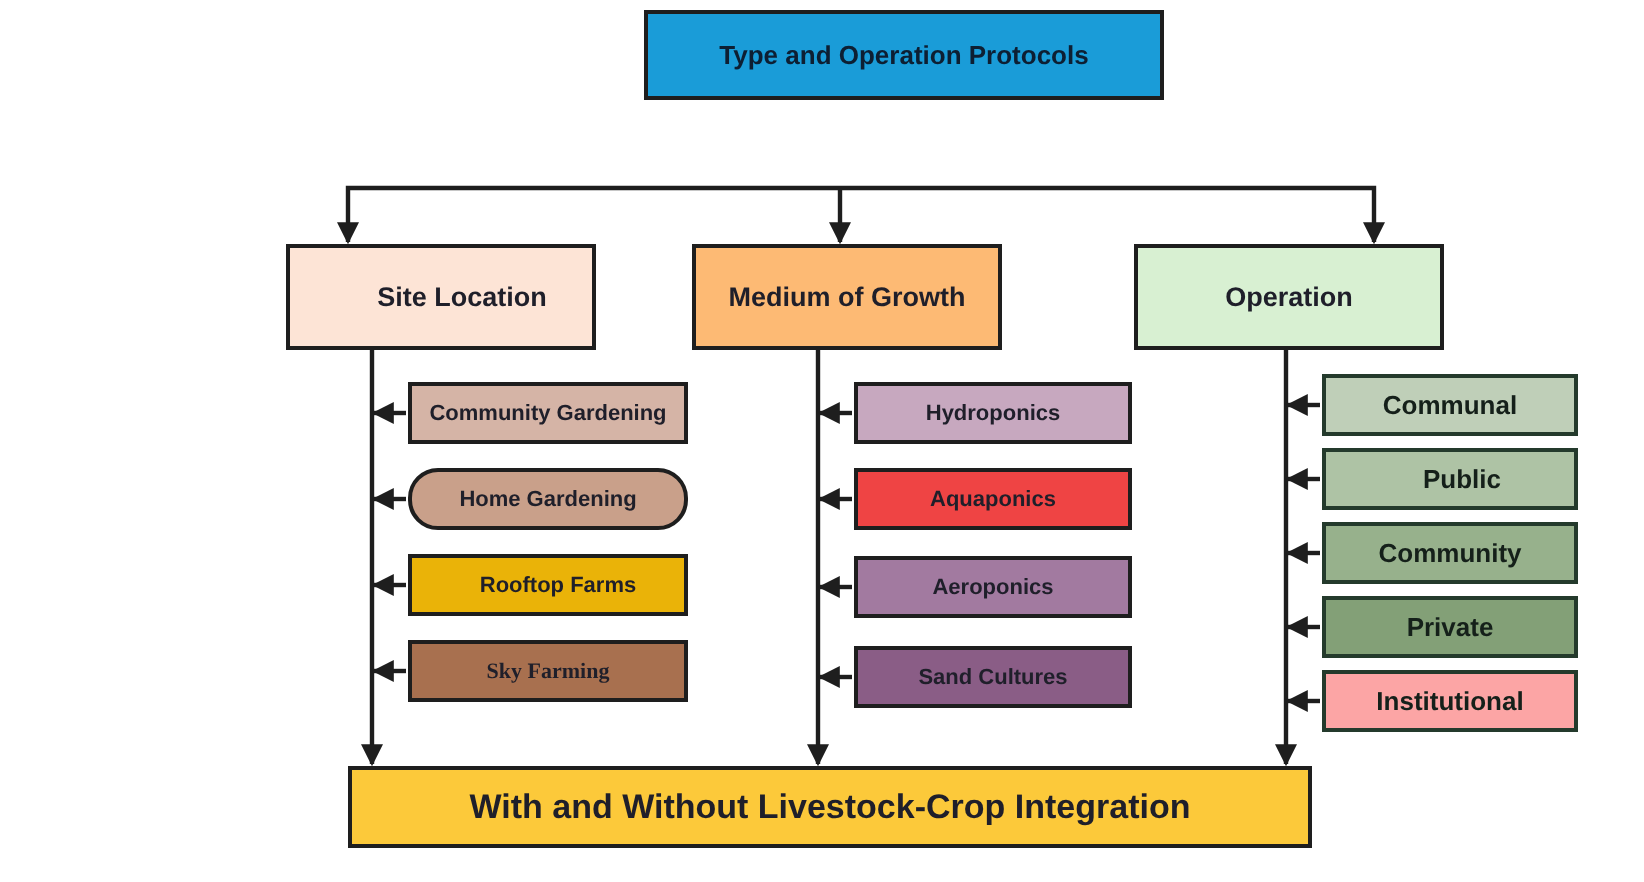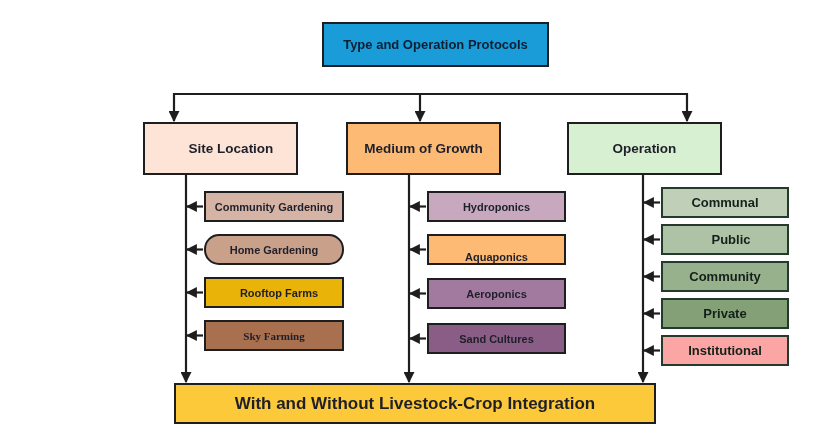--- a/index.html
+++ b/index.html
@@ -7,21 +7,21 @@
   .box {
     position: absolute;
     box-sizing: border-box;
     border: 2px solid #1e1e1e;
     display: flex; align-items: center; justify-content: center;
     font-weight: bold;
     color: #1f1f2a;
     text-align: center;
     white-space: nowrap;
   }
-  .root { left: 322px; top: 22px; width: 227px; height: 45px; font-size: 13px; color: #0d1f33; }
+  .root { left: 322px; top: 5px; width: 260px; height: 45px; font-size: 13px; color: #0d1f33; }
   .cat  { top: 122px; width: 155px; height: 53px; font-size: 13.5px; }
   .sub  { height: 31px; font-size: 11px; border-width: 2px; }
   .op   { height: 31px; font-size: 13px; border-color: #243a2c; color: #15201a; }
   .bottom { left: 174px; top: 383px; width: 482px; height: 41px; font-size: 17px; }
   svg.lines { position: absolute; left: 0; top: 0; }
 </style>
 </head>
 <body>
 
 <svg class="lines" width="822" height="441" viewBox="0 0 822 441">
@@ -79,21 +79,21 @@
 <div class="box sub" style="left:204px; top:277px; width:140px; background:#eab308;padding-left:10px;">
   <span>Rooftop Farms</span>
 </div>
 <div class="box sub" style="left:204px; top:320px; width:140px; background:#a8704f;font-family:Liberation Serif, serif;">
   <span>Sky Farming</span>
 </div>
 
 <div class="box sub" style="left:427px; top:191px; width:139px; background:#c7a8bf;">
   <span>Hydroponics</span>
 </div>
-<div class="box sub" style="left:427px; top:234px; width:139px; background:#fdba74;align-items:flex-end;">
+<div class="box sub" style="left:427px; top:234px; width:139px; background:#ef4444;">
   <span>Aquaponics</span>
 </div>
 <div class="box sub" style="left:427px; top:278px; width:139px; background:#a27aa0;">
   <span>Aeroponics</span>
 </div>
 <div class="box sub" style="left:427px; top:323px; width:139px; background:#8a5d86;">
   <span>Sand Cultures</span>
 </div>
 
 <div class="box op" style="left:661px; top:187px; width:128px; background:#bfcfb8;">

